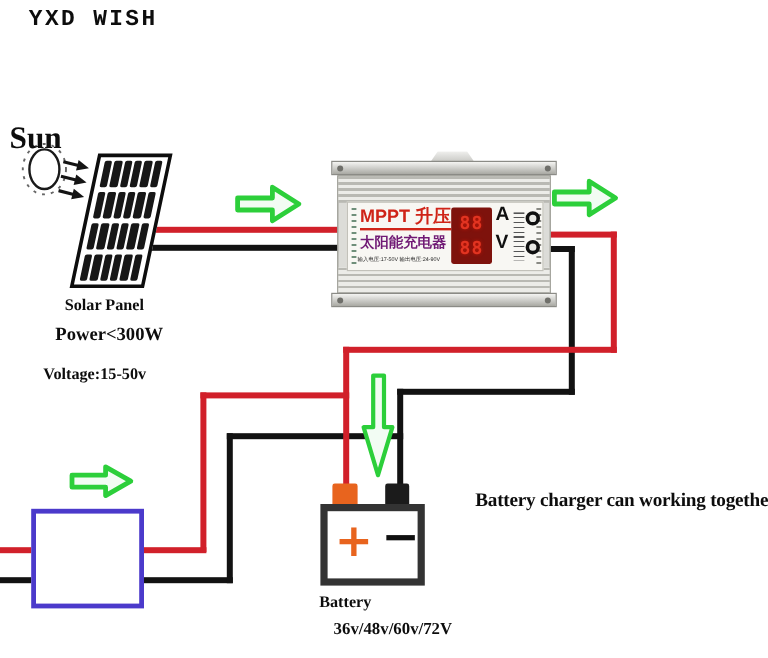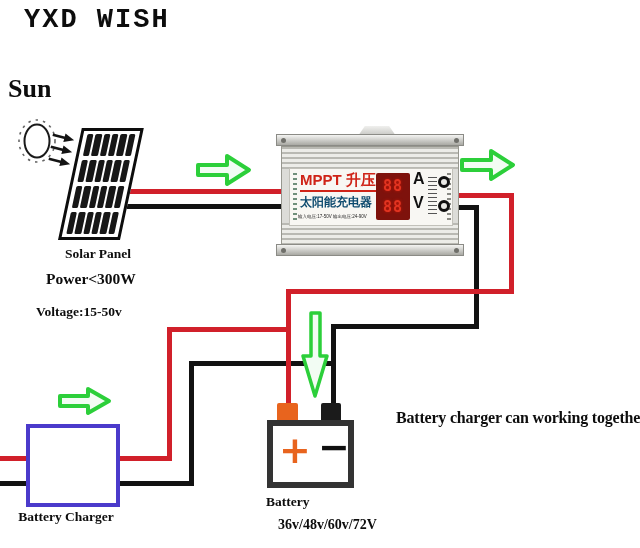--- a/index.html
+++ b/index.html
@@ -5,25 +5,25 @@
   html,body { margin:0; padding:0; background:#ffffff; }
   #canvas {
     position:relative; width:640px; height:548px; background:#fff;
     overflow:hidden; font-family:"Liberation Serif", serif; color:#111;
   }
   .abs { position:absolute; }
 
   
   .brand {
     left:24px; top:5px; font-family:"Liberation Mono", monospace;
-    font-weight:700; font-size:27px; letter-spacing:2px; color:#0d0d0d; z-index:6;
+    font-weight:700; font-size:19px; letter-spacing:2px; color:#0d0d0d; z-index:6;
   }
   .lbl { font-weight:700; color:#0d0d0d; white-space:nowrap; z-index:6; }
-  .sun-label    { left:8px;  top:74px;  font-size:26px; }
-  .panel-title  { left:38px; top:246px; width:120px; text-align:center; font-size:13.5px; }
+  .sun-label    { left:8px;  top:100px;  font-size:26px; }
+  .panel-title  { left:27px; top:246px; width:120px; text-align:center; font-size:13.5px; }
   .panel-power  { left:31px; top:270px; width:120px; text-align:center; font-size:15.5px; }
   .panel-volt   { left:36px; top:304px; width:120px; text-align:left; font-size:13.5px; }
   .boost-caption{ left:276px; top:101px; width:190px; text-align:center; font-size:14.5px; }
   .charger-label{ left:6px;  top:509px; width:120px; text-align:center; font-size:13.5px; }
   .battery-label{ left:266px; top:494px; font-size:13.5px; }
   .battery-volts{ left:278px; top:517px; font-size:14px; }
   .note-1 { left:390px; top:367px; font-size:16px; letter-spacing:-0.2px; }
   .note-2 { left:396px; top:409px; font-size:16px; letter-spacing:-0.2px; }
 
   
@@ -58,21 +58,21 @@
     background:#dcdcd8; border:1px solid #97978f; box-sizing:border-box; }
   .ridges { position:absolute; left:0; width:100%; height:22px;
     background:repeating-linear-gradient(180deg,#b9b9b3 0 2px,#ecece8 2px 5px); }
   .ridges.top { top:0; } .ridges.bottom { bottom:0; }
   .dev-label { left:13px; top:42px; width:164px; height:58px;
     background:#f8f7f3; border:1px solid #c2c1ba; box-sizing:border-box; z-index:4; }
   .mppt-title { left:10px; top:2px; font-family:"Liberation Sans", sans-serif;
     font-weight:700; font-size:15px; color:#cf2418; border-bottom:2px solid #cf2418;
     padding-bottom:0px; white-space:nowrap; }
   .mppt-sub { left:10px; top:25px; font-family:"Liberation Sans", sans-serif;
-    font-weight:700; font-size:12px; color:#0c4a6e; white-space:nowrap; }
+    font-weight:700; font-size:12px; color:#701a75; white-space:nowrap; }
   .mppt-specs { left:8px; top:44px; font-family:"Liberation Sans", sans-serif;
     font-size:6px; color:#222; transform:scale(0.75); transform-origin:left top;
     white-space:nowrap; }
   .led { left:86px; top:4px; width:34px; height:47px; background:#7e120c;
     border-radius:2px; color:#e23421; font-family:"DejaVu Sans Mono", monospace;
     font-weight:700; font-size:15px; line-height:21px; text-align:center;
     letter-spacing:1px; text-shadow:0 0 3px #c01808; padding-top:3px;
     box-sizing:border-box; filter:blur(0.4px); }
   .unit { font-family:"Liberation Sans", sans-serif; font-weight:800;
     font-size:16px; color:#101010; }
@@ -218,21 +218,20 @@
     <polygon points="3,12 32,12 32,3 54,17 32,31 32,22 3,22" fill="#f2fcf3" stroke="#2ccf3a" stroke-width="4" stroke-linejoin="round"></polygon>
   </svg>
   <svg class="abs arrow" style="left:300px; top:310px;" width="30" height="90" viewBox="0 0 30 90">
     <polygon points="11,3 20,3 20,46 27,46 15,86 3,46 11,46" fill="#f2fcf3" stroke="#2ccf3a" stroke-width="3.5" stroke-linejoin="round"></polygon>
   </svg>
   <svg class="abs arrow" style="left:57px; top:386px;" width="56" height="30" viewBox="0 0 56 30">
     <polygon points="3,10 31,10 31,3 52,15 31,27 31,20 3,20" fill="#f2fcf3" stroke="#2ccf3a" stroke-width="4" stroke-linejoin="round"></polygon>
   </svg>
 
   <div class="abs charger-box"></div>
-  <div class="abs lbl charger-label">Battery Charger</div>
 
   <div class="abs terminal pos"></div>
   <div class="abs terminal neg"></div>
   <div class="abs battery-box"></div>
   <div class="abs batt-sign plus">+</div>
   <div class="abs batt-sign minus">−</div>
   <div class="abs lbl battery-label">Battery</div>
   <div class="abs lbl battery-volts">36v/48v/60v/72V</div>
 
   <div class="abs lbl note-2">Battery charger can working together</div>

